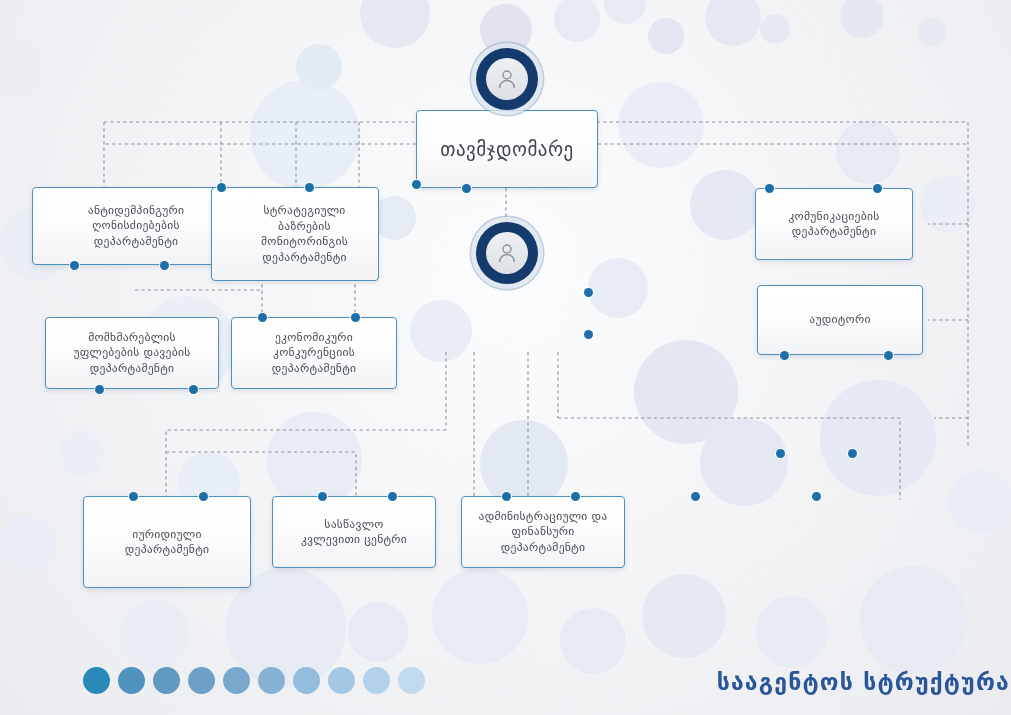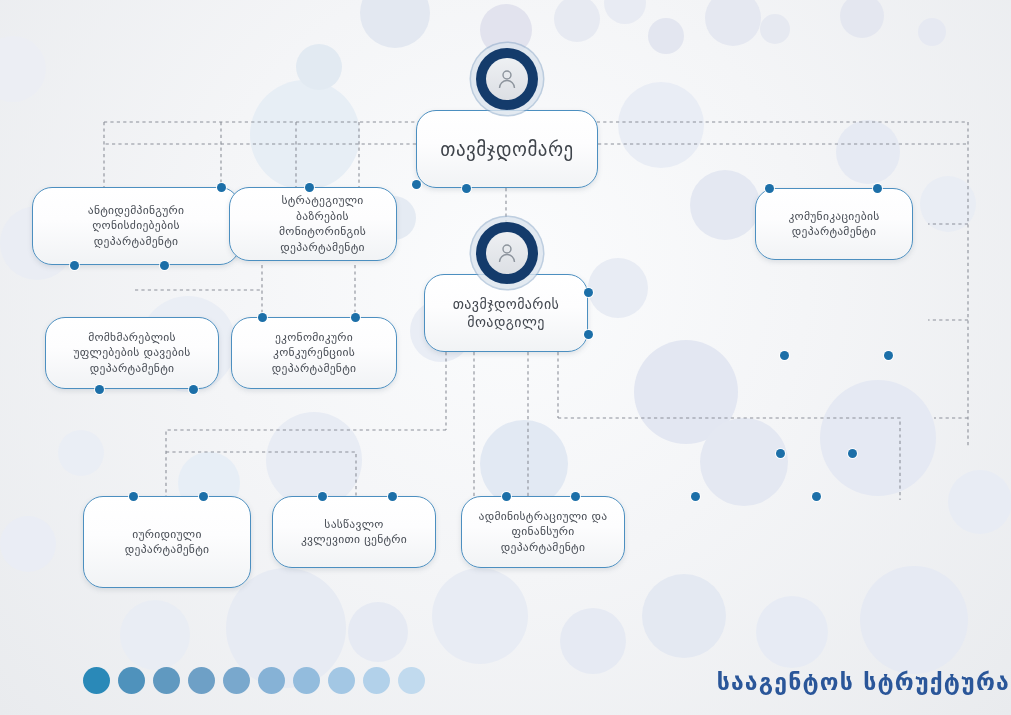--- a/index.html
+++ b/index.html
@@ -17,21 +17,21 @@
   .bgc{position:absolute;border-radius:50%;pointer-events:none;}
 
   
   #wires{position:absolute;left:0;top:0;width:1011px;height:715px;}
   .dash{stroke:#8c9099;stroke-width:1.1;stroke-dasharray:3.2 3.2;fill:none;}
 
   
   .node{
     position:absolute;
     border:1.6px solid #4c8fc0;
-    border-radius:20px;
+    border-radius:4px;
     background:linear-gradient(180deg,#ffffff 0%,#fdfdfe 42%,#f1f3f5 100%);
     box-shadow:0 2px 5px rgba(90,105,125,.17), inset 0 1px 0 #fff;
     display:flex;align-items:center;justify-content:center;
     text-align:center;
     box-sizing:border-box;
   }
   .node .label{
     color:#4a4f57;
     font-size:11.6px;
     line-height:15.5px;
@@ -150,44 +150,40 @@
   <div class="dot" style="left:462px;top:184px;"></div>
   <div class="avatar" style="left:476px;top:48px;">
     <div class="inner">
       <svg width="24" height="24" viewBox="0 0 24 24">
         <circle cx="12" cy="8" r="4" fill="none" stroke="#8d949d" stroke-width="1.4"></circle>
         <path d="M4.5 21 a7.5 7.5 0 0 1 15 0" fill="none" stroke="#8d949d" stroke-width="1.4"></path>
       </svg>
     </div>
   </div>
 
-  <div class="node mid" style="left:424px;top:274px;width:164px;height:78px;">
-    <span class="label">თავმჯდომარის
-მოადგილე</span>
-  </div>
   <div class="dot" style="left:584px;top:288px;"></div>
   <div class="dot" style="left:584px;top:330px;"></div>
   <div class="avatar" style="left:476px;top:222px;">
     <div class="inner">
       <svg width="24" height="24" viewBox="0 0 24 24">
         <circle cx="12" cy="8" r="4" fill="none" stroke="#8d949d" stroke-width="1.4"></circle>
         <path d="M4.5 21 a7.5 7.5 0 0 1 15 0" fill="none" stroke="#8d949d" stroke-width="1.4"></path>
       </svg>
     </div>
   </div>
 
   <div class="node" style="left:32px;top:187px;width:208px;height:78px;">
     <span class="label">ანტიდემპინგური
 ღონისძიებების
 დეპარტამენტი</span>
   </div>
   <div class="dot" style="left:70px;top:261px;"></div>
   <div class="dot" style="left:160px;top:261px;"></div>
 
-  <div class="node" style="left:229px;top:187px;width:168px;height:74px;padding-left:19px;">
+  <div class="node" style="left:211px;top:187px;width:168px;height:94px;padding-left:19px;">
     <span class="label">სტრატეგიული ბაზრების
 მონიტორინგის
 დეპარტამენტი</span>
   </div>
   <div class="dot" style="left:217px;top:183px;"></div>
   <div class="dot" style="left:305px;top:183px;"></div>
 
   <div class="node" style="left:45px;top:317px;width:174px;height:72px;">
     <span class="label">მომხმარებლის
 უფლებების დავების
@@ -204,20 +200,23 @@
   <div class="dot" style="left:258px;top:313px;"></div>
   <div class="dot" style="left:351px;top:313px;"></div>
 
   <div class="node" style="left:755px;top:188px;width:158px;height:72px;">
     <span class="label">კომუნიკაციების
 დეპარტამენტი</span>
   </div>
   <div class="dot" style="left:765px;top:184px;"></div>
   <div class="dot" style="left:873px;top:184px;"></div>
 
+  <div class="node" style="left:757px;top:285px;width:166px;height:70px;">
+    <span class="label">აუდიტორი</span>
+  </div>
   <div class="dot" style="left:780px;top:351px;"></div>
   <div class="dot" style="left:884px;top:351px;"></div>
 
   <div class="dot" style="left:776px;top:449px;"></div>
   <div class="dot" style="left:848px;top:449px;"></div>
 
   <div class="node" style="left:83px;top:496px;width:168px;height:92px;">
     <span class="label">იურიდიული
 დეპარტამენტი</span>
   </div>

